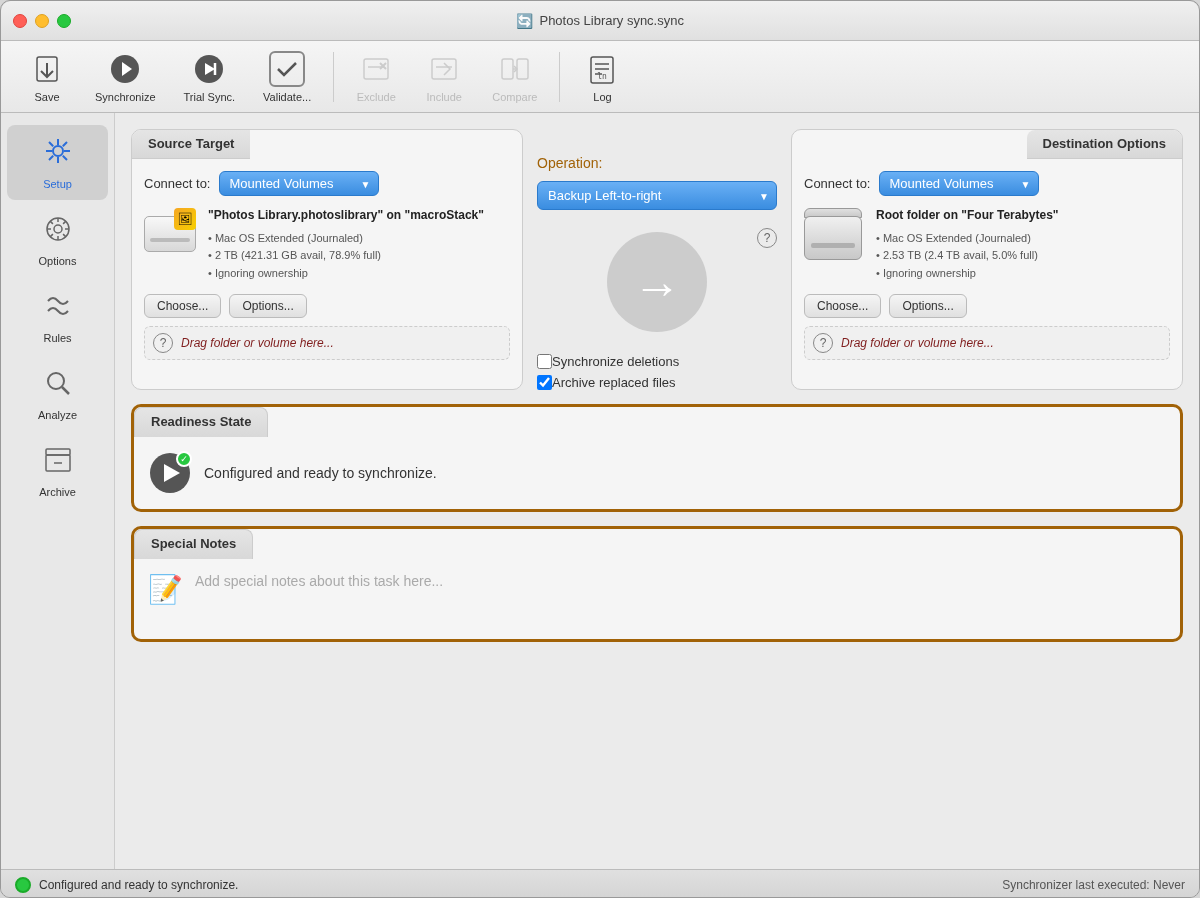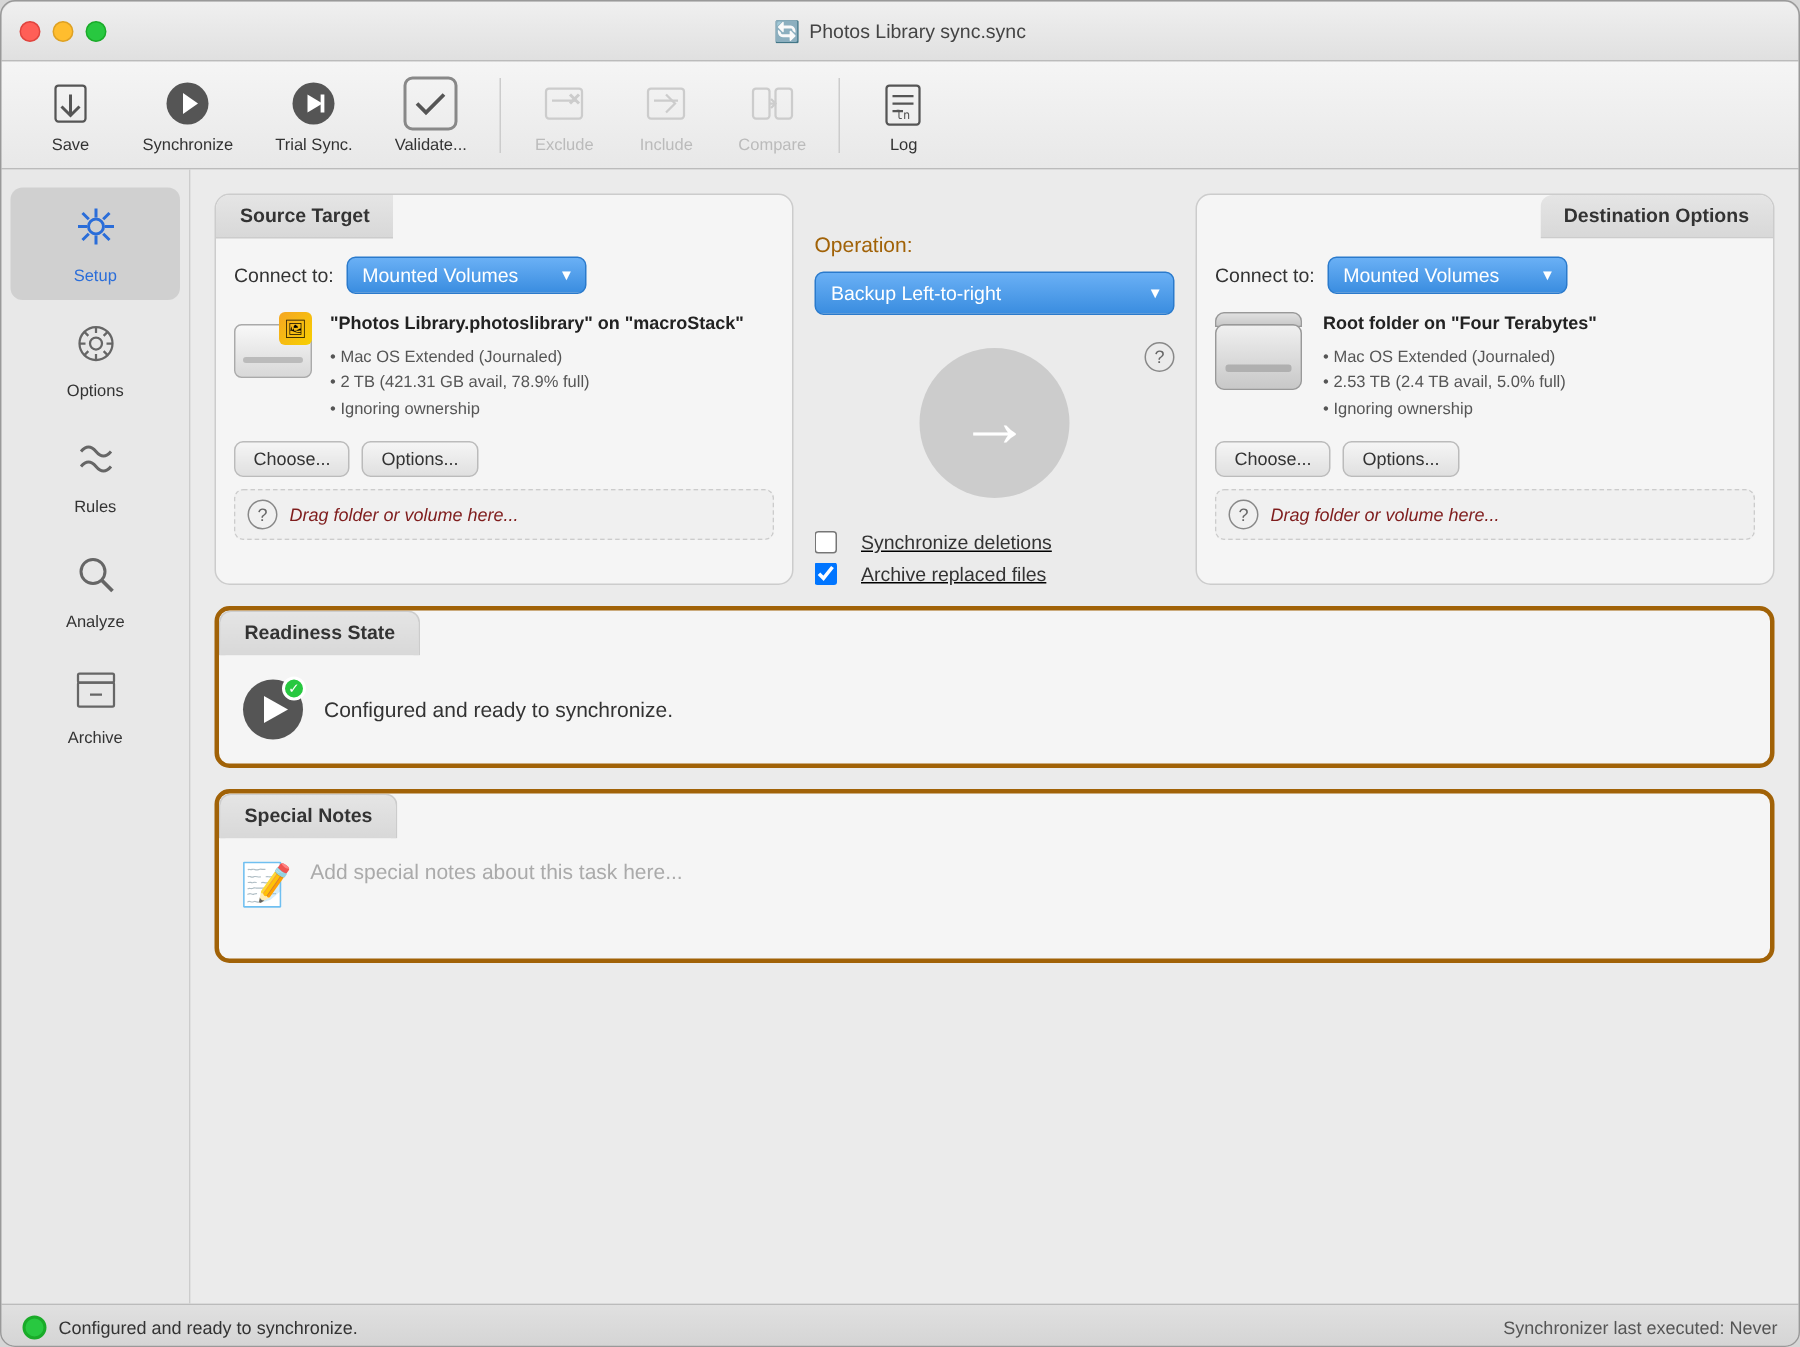--- a/index.html
+++ b/index.html
@@ -96,21 +96,21 @@
     }
 
     
     .main-layout {
       display: flex;
       height: calc(898px - 40px - 72px - 30px);
     }
 
     
     .sidebar {
-      width: 126px;
+      width: 114px;
       background: #e8e8e8;
       border-right: 1px solid #ccc;
       display: flex;
       flex-direction: column;
       padding-top: 10px;
     }
     .sidebar-item {
       display: flex;
       flex-direction: column;
       align-items: center;
@@ -343,22 +343,21 @@
     }
     .op-options {
       width: 100%;
       display: flex;
       flex-direction: column;
       gap: 6px;
     }
     .op-checkbox-row {
       display: flex;
       align-items: center;
-      gap: 16px;
-      text-decoration: underline;
+      gap: 0;
     }
     .op-checkbox-row input[type=checkbox] {
       width: 15px; height: 15px;
     }
     .op-checkbox-label {
       font-size: 13px;
       color: #333;
     }
 
     

